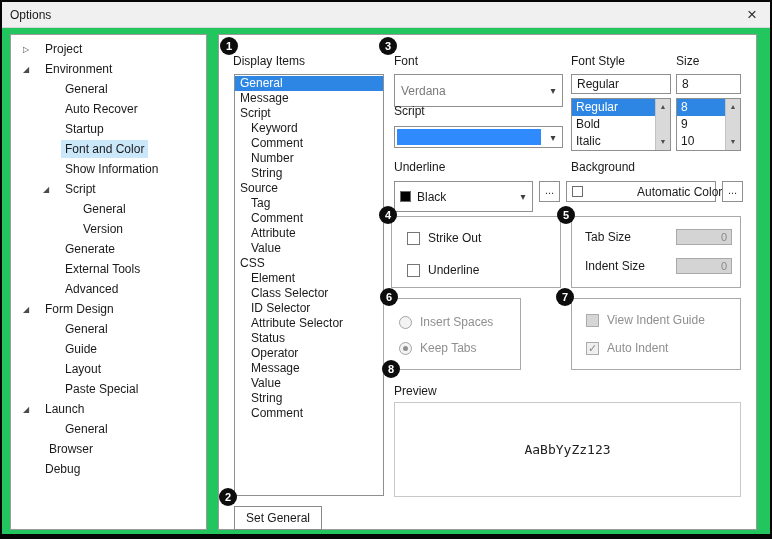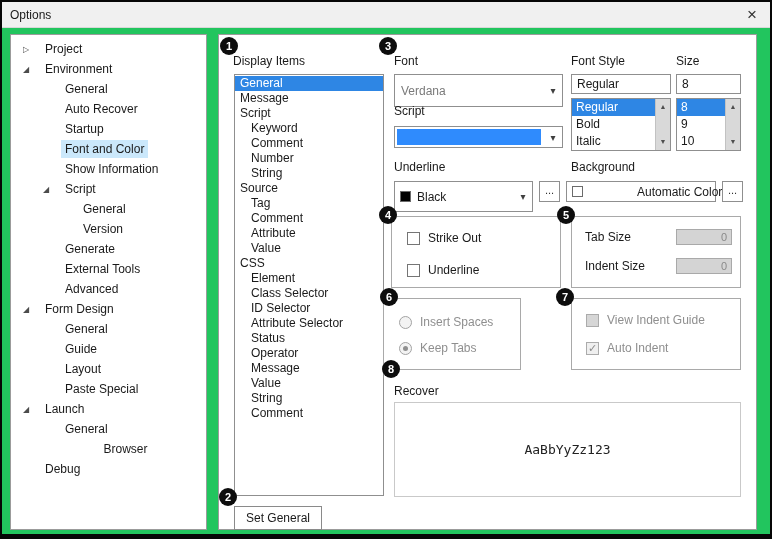--- a/index.html
+++ b/index.html
@@ -165,21 +165,21 @@
         <span class="tlabel">Paste Special</span>
       </div>
       <div class="trow" style="padding-left: 12px;">
         <span class="expander">◢</span>
         <span class="tlabel">Launch</span>
       </div>
       <div class="trow" style="padding-left: 32px;">
         <span class="expander"></span>
         <span class="tlabel">General</span>
       </div>
-      <div class="trow" style="padding-left: 16px; justify-content: center;">
+      <div class="trow" style="padding-left: 16px;">
         <span class="expander"></span>
         <span class="tlabel">Browser</span>
       </div>
       <div class="trow" style="padding-left: 12px;">
         <span class="expander"></span>
         <span class="tlabel">Debug</span>
       </div>
     </div>
 
   <div class="main-panel">
@@ -301,21 +301,21 @@
       <div class="ctrl-row" style="left:14px;top:14px">
         <span class="checkbox dis"></span>
         <span class="cblabel dis-label">View Indent Guide</span>
       </div>
       <div class="ctrl-row" style="left:14px;top:42px">
         <span class="checkbox chk-dis"></span>
         <span class="cblabel dis-label">Auto Indent</span>
       </div>
     </div>
 
-    <span class="plabel" style="left:175px;top:349px">Recover</span>
+    <span class="plabel" style="left:175px;top:349px">Preview</span>
     <div class="preview-box">
       <span class="preview-text">AaBbYyZz123</span>
     </div>
 
   </div>
 
   <span class="badge b1">1</span>
   <span class="badge b2">2</span>
   <span class="badge b3">3</span>
   <span class="badge b4">4</span>

